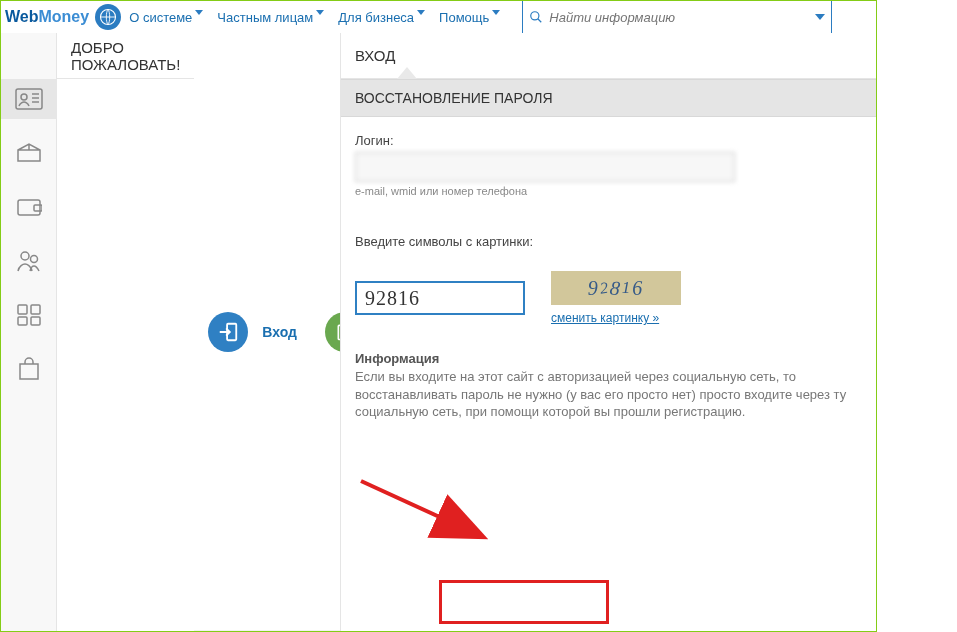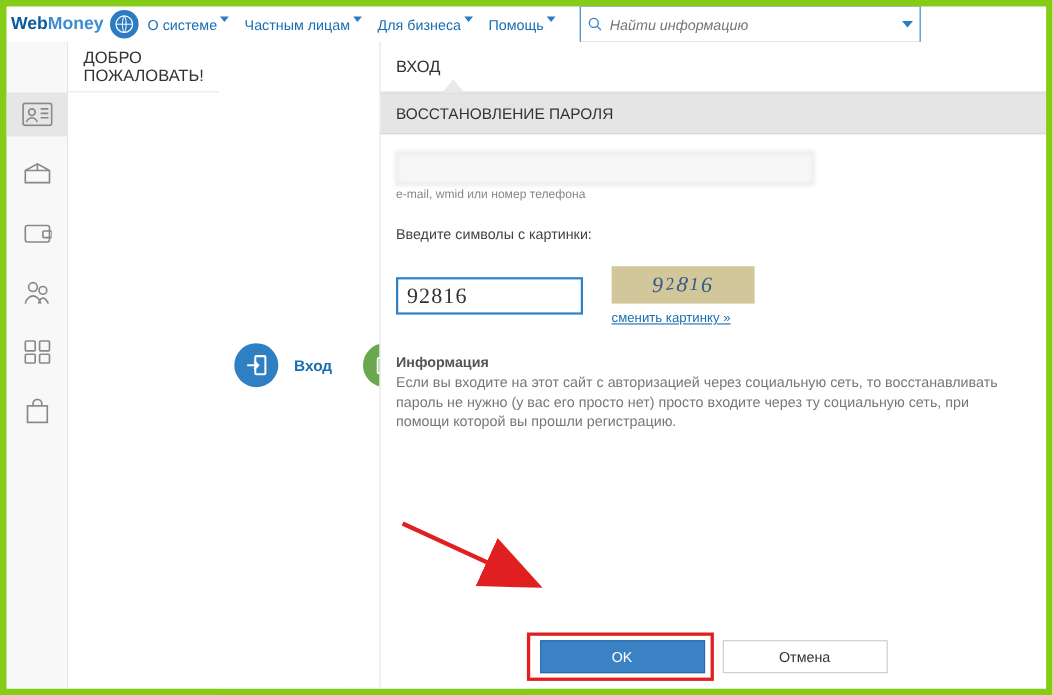--- a/index.html
+++ b/index.html
@@ -1,17 +1,17 @@
 <!DOCTYPE html>
 <html><head>
   <meta charset="utf-8">
   <style>
     * { margin: 0; padding: 0; box-sizing: border-box; }
     body { font-family: Arial, Helvetica, sans-serif; font-size: 13px; color: #333; background: #fff; }
-    .frame { width: 957px; height: 632px; border: 6px solid #84cc16; position: relative; overflow: hidden; }
+    .frame { width: 877px; height: 632px; border: 1px solid #84cc16; position: relative; overflow: hidden; }
 
     
     .topnav { height: 32px; background: #fff; display: flex; align-items: center; padding: 0 4px; gap: 8px; }
     .logo { display: flex; align-items: center; gap: 6px; }
     .logo-text { font-size: 16px; font-weight: bold; }
     .logo-text .web { color: #0a5a9e; }
     .logo-text .money { color: #3b8dd4; }
     .globe { width: 26px; height: 26px; border-radius: 50%; background: #2b7cc1; position: relative; display:flex; align-items:center; justify-content:center; }
     .globe svg { display:block; }
     .nav-links { display: flex; gap: 14px; align-items:center; }
@@ -180,24 +180,25 @@
     </div>
 
     <div class="col-main">
       <div class="hdr">
         <span>ВХОД</span>
         <div class="tab-pointer"></div>
       </div>
       <div class="panel-title">ВОССТАНОВЛЕНИЕ ПАРОЛЯ</div>
 
       <div class="form-area">
+        <div class="fld-label">Логин:</div>
         <input class="text-input" type="text" value="" style="">
         <div class="hint">e-mail, wmid или номер телефона</div>
 
-        <div style="margin-top:22px;">
+        <div style="margin-top:37px;">
           <div class="fld-label">Введите символы с картинки:</div>
           <div class="captcha-row">
             <div class="captcha-col-left">
               <input class="captcha-input" type="text" value="92816" style="">
             </div>
             <div class="captcha-col-right">
               <div class="captcha-img">
                   <span>9</span>
                   <span>2</span>
                   <span>8</span>
@@ -217,21 +218,17 @@
         
         <svg class="arrow-svg" width="480" height="120">
           <defs>
               <marker id="ah" markerWidth="14" markerHeight="12" refX="12" refY="6" orient="auto">
                 <polygon points="0 0, 14 6, 0 12" fill="#e02020"></polygon>
               </marker>
             </defs>
           <line x1="10" y1="10" x2="130" y2="65" stroke="#e02020" stroke-width="4" marker-end="url(#ah)"></line>
         </svg>
 
-        <div class="button-bar">
-          <div class="btn btn-primary">OK</div>
-          <div class="btn btn-secondary">Отмена</div>
-        </div>
         <div class="highlight-box"></div>
       </div>
     </div>
   </div>
 </div>
 
 </body></html>

